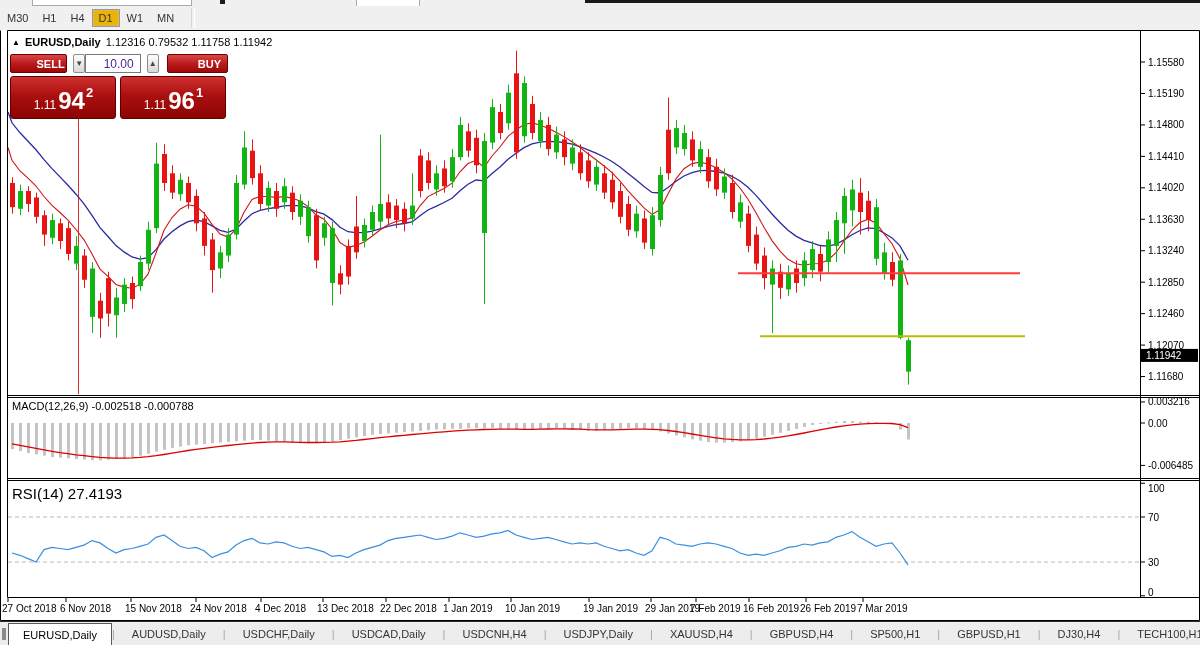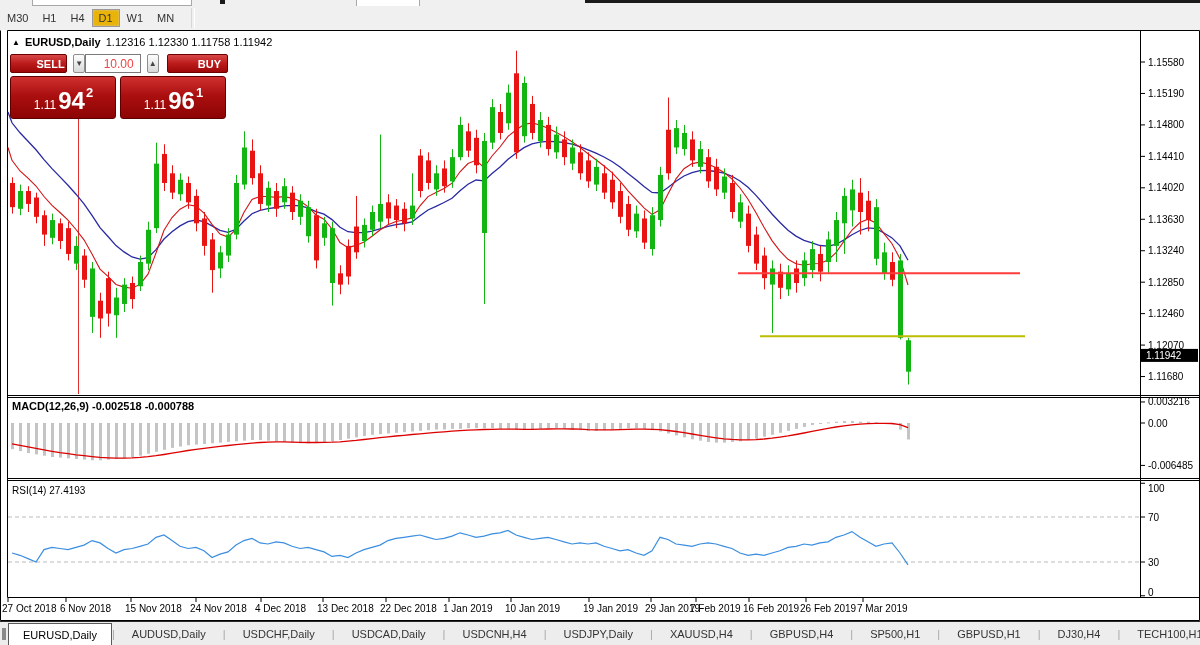--- a/index.html
+++ b/index.html
@@ -20,33 +20,33 @@
   #trade-panel{position:absolute;left:10px;top:54px;z-index:4;width:218px;}
   .tp-row1{display:flex;height:19px;}
   .tp-btn{color:#fff;font-size:11px;font-weight:bold;display:flex;align-items:center;justify-content:center;
     background:linear-gradient(180deg,#d84848 0%,#bc1b1b 50%,#9d0808 100%);
     border:1px solid #6e0000;border-radius:2px;padding-left:24px;}
   .tp-sell{width:46px;}
   .tp-buy{width:52px;margin-left:8px;}
   .tp-spin{width:15px;margin-left:6px;background:linear-gradient(180deg,#fdfdfd,#d9d9d9);
     border:1px solid #8e8e8e;border-radius:2px;color:#444;font-size:8px;
     display:flex;align-items:center;justify-content:center;}
-  .tp-field{width:70px;background:#fff;border:1px solid #7a7a7a;font-size:12px;color:#ef4444;
+  .tp-field{width:70px;background:#fff;border:1px solid #7a7a7a;font-size:12px;color:#4c1d95;
     display:flex;align-items:center;justify-content:flex-end;padding-right:6px;}
   .tp-prices{display:flex;margin-top:3px;}
   .tp-price-box{width:104px;height:39px;color:#fff;
     background:linear-gradient(180deg,#cf3030 0%,#ab0f0f 45%,#8d0404 100%);
     border:1px solid #5e0000;border-radius:3px;
     display:flex;align-items:flex-end;justify-content:center;padding-bottom:2px;}
   .tp-price-box+.tp-price-box{margin-left:4px;}
   .tp-small{font-size:12px;margin:0 2px 4px 1px;}
   .tp-big{font-size:24px;font-weight:bold;line-height:30px;text-align:center;}
   .tp-sup{font-size:13px;font-weight:bold;margin:0 0 16px 1px;}
-  #ind-macd-label{position:absolute;left:12px;top:400px;font-size:11px;color:#000;z-index:3;font-weight:bold;}
-  #ind-rsi-label{position:absolute;left:12px;top:485px;font-size:10px;color:#000;z-index:3;}
+  #ind-macd-label{position:absolute;left:12px;top:400px;font-size:11px;color:#000;z-index:3;}
+  #ind-rsi-label{position:absolute;left:12px;top:485px;font-size:15px;color:#000;z-index:3;}
   #tabs-bar{position:absolute;left:0;top:621px;width:1200px;height:24px;background:#ededed;
     border-top:1px solid #2a2a2a;z-index:3;display:flex;align-items:stretch;font-size:11px;color:#333;}
   .tabs-grip{width:7px;border-left:2px solid #8a8a8a;border-right:2px solid #8a8a8a;height:12px;
     margin:6px 2px 0 2px;}
   .tab{display:flex;align-items:center;padding:0 17px;white-space:nowrap;cursor:default;}
   .tab.active{background:#fff;border:1px solid #5a5a5a;border-bottom:none;color:#000;margin-top:1px;padding:0 14px;}
   .tab-sep{color:#a8a8a8;display:flex;align-items:center;}
   #tabs-arrows{margin-left:auto;display:flex;align-items:center;gap:8px;padding-right:10px;color:#555;font-size:9px;}
   .tab-arrow{cursor:default;}
 </style>
@@ -740,21 +740,21 @@
       <line x1="806" y1="598" x2="806" y2="602" stroke="#000"></line>
       <text x="800" y="612">26 Feb 2019</text>
       <line x1="863" y1="598" x2="863" y2="602" stroke="#000"></line>
       <text x="857" y="612">7 Mar 2019</text>
     </g>
   </svg>
 
 <div id="chart-header">
   <span class="tri">▲</span>
   <span style="font-weight:bold;">EURUSD,Daily</span>
-  <span>1.12316 1.12330 1.11758 1.11942</span>
+  <span>1.12316 0.79532 1.11758 1.11942</span>
 </div>
 
 <div id="trade-panel">
   <div class="tp-row1">
     <div class="tp-btn tp-sell">SELL</div>
     <div class="tp-spin">▼</div>
     <div class="tp-field">10.00</div>
     <div class="tp-spin">▲</div>
     <div class="tp-btn tp-buy">BUY</div>
   </div>

